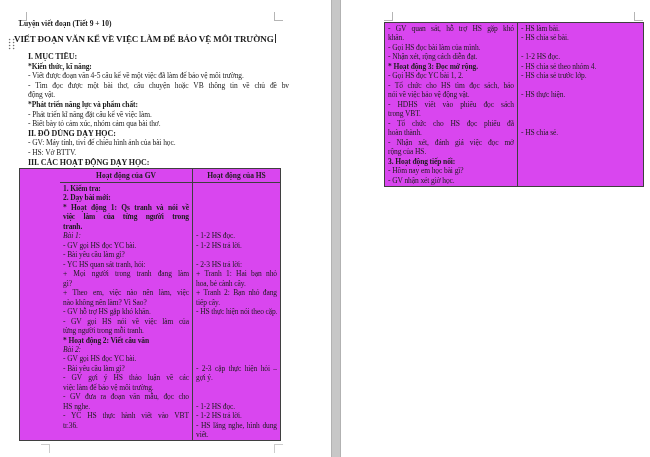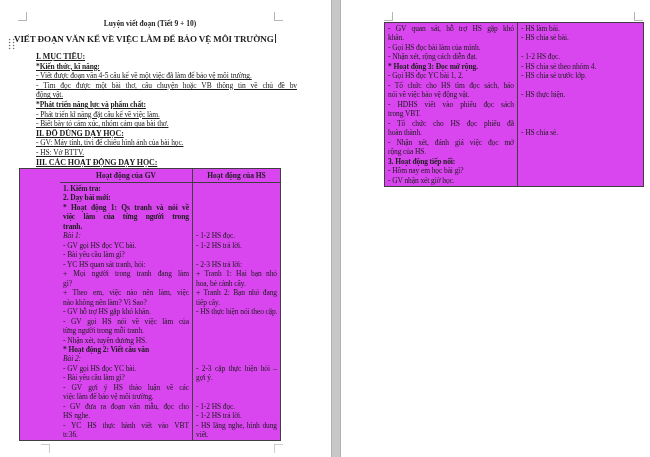--- a/index.html
+++ b/index.html
@@ -15,24 +15,24 @@
   
   .cmark{position:absolute;width:9px;height:9px;box-sizing:border-box;}
   .cmark.tl{border-right:1px solid #b5b5b5;border-bottom:1px solid #b5b5b5;}
   .cmark.tr{border-left:1px solid #b5b5b5;border-bottom:1px solid #b5b5b5;}
   .cmark.bl{border-right:1px solid #cccccc;border-top:1px solid #cccccc;}
   .cmark.br{border-left:1px solid #cccccc;border-top:1px solid #cccccc;}
 
   .dots{position:absolute;left:8px;top:36px;}
 
   
-  .lp-title{position:absolute;left:19px;top:19px;width:262px;text-align:center;font-weight:bold;font-size:7.5px;line-height:10px;}
+  .lp-title{position:absolute;left:19px;top:19px;width:262px;text-align:left;font-weight:bold;font-size:7.5px;line-height:10px;}
   .lp-heading{position:absolute;left:14px;top:33px;width:272px;text-align:left;font-weight:bold;font-size:9px;line-height:13px;letter-spacing:-0.1px;}
   .cursor{display:inline-block;width:1px;height:9px;background:#2a2a2a;vertical-align:-1px;margin-left:1px;}
-  .lp-sections{position:absolute;left:36px;top:52px;width:261px;text-decoration:underline;}
+  .lp-sections{position:absolute;left:28px;top:52px;width:261px;}
   .lp-sections .ln{height:9.6px;line-height:9.6px;}
 
   
   .ln{font-size:7.5px;letter-spacing:-0.1px;white-space:nowrap;overflow:hidden;}
   .ln.bold{font-weight:bold;}
   .ln.ital{font-style:italic;}
   .ln.hed{font-weight:bold;font-size:8px;}
   .ln.just{white-space:normal;text-align:justify;text-align-last:justify;}
 
   
@@ -119,21 +119,20 @@
           <div class="ln">- GV gọi HS đọc YC bài.</div>
           <div class="ln">- Bài yêu cầu làm gì?</div>
           <div class="ln">- YC HS quan sát tranh, hỏi:</div>
           <div class="ln just">+ Mọi người trong tranh đang làm</div>
           <div class="ln">gì?</div>
           <div class="ln just">+ Theo em, việc nào nên làm, việc</div>
           <div class="ln">nào không nên làm? Vì Sao?</div>
           <div class="ln">- GV hỗ trợ HS gặp khó khăn.</div>
           <div class="ln just">- GV gọi HS nói về việc làm của</div>
           <div class="ln">từng người trong mỗi tranh.</div>
-          <div class="ln">- Nhận xét, tuyên dương HS.</div>
           <div class="ln bold">* Hoạt động 2: Viết câu văn</div>
           <div class="ln ital">Bài 2:</div>
           <div class="ln">- GV gọi HS đọc YC bài.</div>
           <div class="ln">- Bài yêu cầu làm gì?</div>
           <div class="ln just">- GV gợi ý HS thảo luận về các</div>
           <div class="ln">việc làm để bảo vệ môi trường.</div>
           <div class="ln just">- GV đưa ra đoạn văn mẫu, đọc cho</div>
           <div class="ln">HS nghe.</div>
           <div class="ln just">- YC HS thực hành viết vào VBT</div>
           <div class="ln">tr.36.</div>

